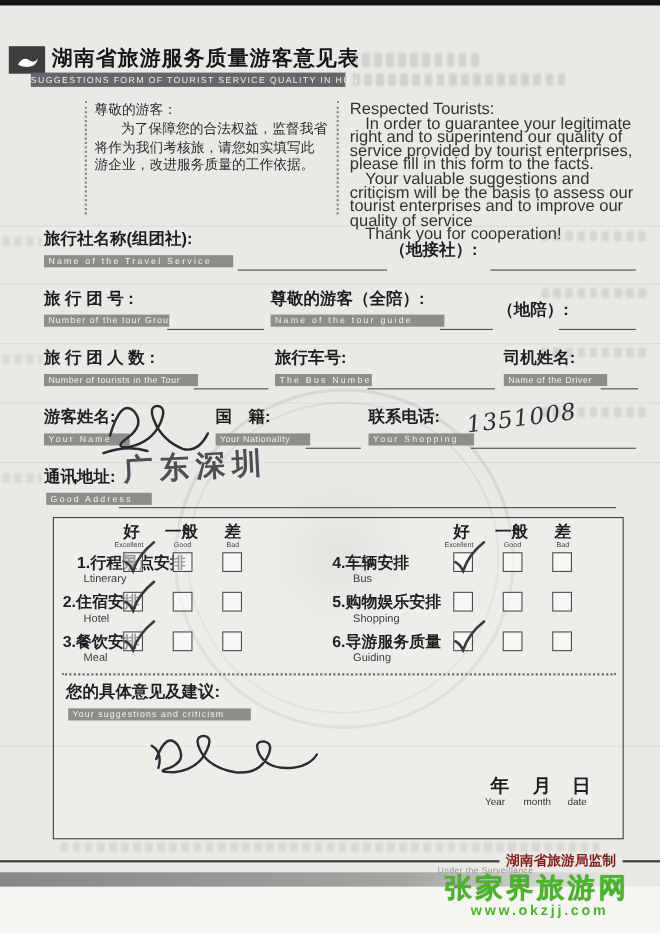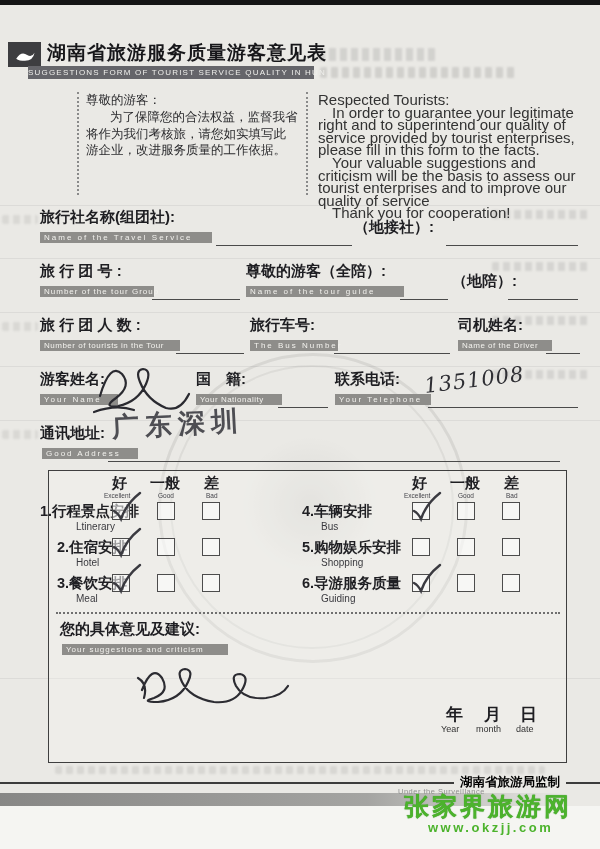--- a/index.html
+++ b/index.html
@@ -42,21 +42,21 @@
   
   .hw-phone{position:absolute;left:424px;top:368px;font-size:21px;color:#2e2e33;transform:rotate(-7deg);font-family:"DejaVu Serif",serif;font-style:italic;letter-spacing:1px}
   .hw-addr{position:absolute;left:112px;top:406px;font-size:27px;color:#33333a;transform:rotate(-3deg);font-weight:bold;opacity:.85;font-family:"DejaVu Serif",serif;letter-spacing:6px;white-space:nowrap}
   .sig{position:absolute;left:86px;top:354px}
   .scrib{position:absolute;left:128px;top:650px}
 
   
   .rule{position:absolute;left:0;top:774px;width:600px;display:flex;align-items:center}
   .rline{height:2px;background:#3c3c3c;flex:1}
   .rshort{height:2px;background:#3c3c3c;flex:0 0 34px}
-  .rtext{font-weight:bold;font-size:12.5px;margin:0 6px;color:#000000;white-space:nowrap}
+  .rtext{font-weight:bold;font-size:12.5px;margin:0 6px;color:#7f1d1d;white-space:nowrap}
   .surv{position:absolute;left:398px;top:787px;font-size:7.5px;color:#8f8f8f;letter-spacing:.5px}
   .band{position:absolute;left:0;top:793px;width:565px;height:13px;background:linear-gradient(90deg,#767675,#989896 65%,rgba(150,150,148,0));opacity:.85}
   .wm-cn{position:absolute;left:404px;top:790px;font-size:25px;font-weight:bold;color:#4cb32c;letter-spacing:3px;font-family:"DejaVu Serif",serif;text-shadow:0 0 1px #2f8c1d;white-space:nowrap}
   .wm-url{position:absolute;left:428px;top:820px;font-size:13px;font-weight:bold;color:#4cb32c;letter-spacing:2.5px;white-space:nowrap}
 
   
   .ring{position:absolute;border-radius:50%;border:3px solid rgba(60,60,60,.10)}
   .ring2{position:absolute;border-radius:50%;border:2px solid rgba(60,60,60,.07)}
   .blob{position:absolute;border-radius:50%;background:radial-gradient(rgba(0,0,0,.06),rgba(0,0,0,0) 70%)}
   .ghost{position:absolute;background:repeating-linear-gradient(90deg,rgba(70,70,70,.5) 0 7px,rgba(70,70,70,0) 7px 11px);filter:blur(1.2px);border-radius:2px}
@@ -140,21 +140,21 @@
 
   <div class="lbl" style="left:40px;top:370px">游客姓名:</div>
   <div class="sub" style="left:40px;top:394px;width:70px;letter-spacing:2px">Your Name</div>
   <svg class="sig" width="110" height="62" viewBox="0 0 110 62">
     <path d="M14 42 Q24 8 36 20 Q46 32 30 44 Q16 54 32 52 Q52 48 60 30 Q66 16 57 15 Q49 16 54 28 Q61 46 80 54 Q94 58 103 40 M8 58 Q30 50 48 56" fill="none" stroke="#2a2a30" stroke-width="2.2" stroke-linecap="round"></path>
   </svg>
   <div class="lbl" style="left:196px;top:370px">国　籍:</div>
   <div class="sub" style="left:196px;top:394px;width:78px">Your Nationality</div>
   <div class="ul" style="left:278px;top:407px;width:50px"></div>
   <div class="lbl" style="left:335px;top:370px">联系电话:</div>
-  <div class="sub" style="left:335px;top:394px;width:88px;letter-spacing:2px">Your Telephone</div>
+  <div class="sub" style="left:335px;top:394px;width:88px;letter-spacing:2px">Your Shopping</div>
   <div class="ul" style="left:428px;top:407px;width:150px"></div>
   <div class="hw-phone">1351008</div>
 
   <div class="lbl" style="left:40px;top:424px">通讯地址:</div>
   <div class="sub" style="left:42px;top:448px;width:88px;letter-spacing:2px">Good Address</div>
   <div class="ul" style="left:108px;top:461px;width:452px"></div>
   <div class="hw-addr">广东深圳</div>
 
   <div class="box"></div>
 
@@ -165,21 +165,21 @@
   <div class="hd-cn" style="left:204px;top:474px">差</div>
   <div class="hd-en" style="left:206px;top:492px">Bad</div>
 
   <div class="hd-cn" style="left:412px;top:474px">好</div>
   <div class="hd-en" style="left:404px;top:492px">Excellent</div>
   <div class="hd-cn" style="left:450px;top:474px">一般</div>
   <div class="hd-en" style="left:458px;top:492px">Good</div>
   <div class="hd-cn" style="left:504px;top:474px">差</div>
   <div class="hd-en" style="left:506px;top:492px">Bad</div>
 
-  <div class="item-cn" style="left:40px;top:502px">1.行程景点安排</div>
+  <div class="item-cn" style="left:70px;top:502px">1.行程景点安排</div>
   <div class="item-en" style="left:76px;top:521px">Ltinerary</div>
   <span class="cb" style="left:112px;top:502px">
       <svg class="tick" viewBox="0 0 36 36">
         <path d="M6 21 Q10 23 13 29 Q18 14 32 3" fill="none" stroke="#3a3a40" stroke-width="2.4" stroke-linecap="round"></path>
       </svg>
     </span>
   <span class="cb" style="left:157px;top:502px"></span>
   <span class="cb" style="left:202px;top:502px"></span>
 
   <div class="item-cn" style="left:57px;top:538px">2.住宿安排</div>

